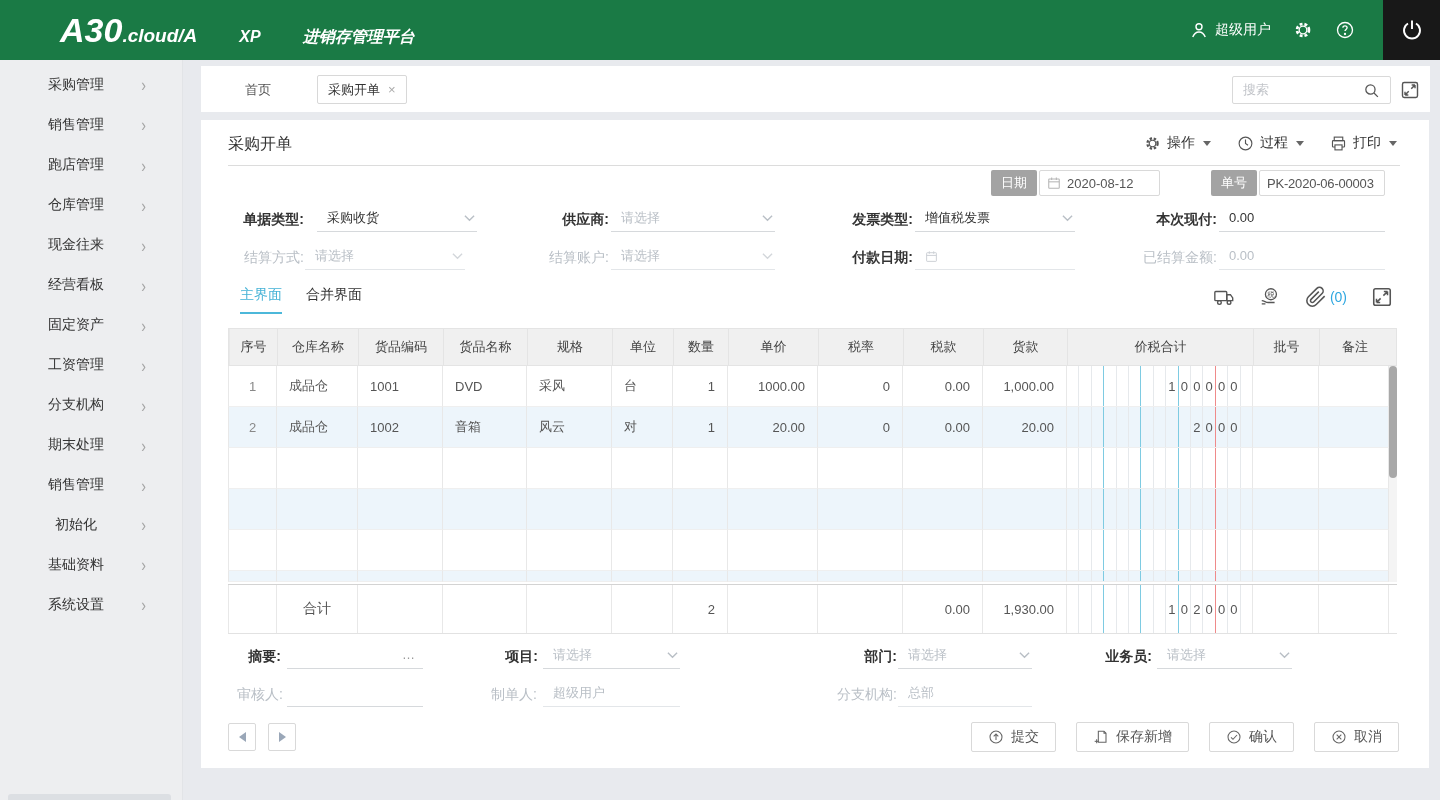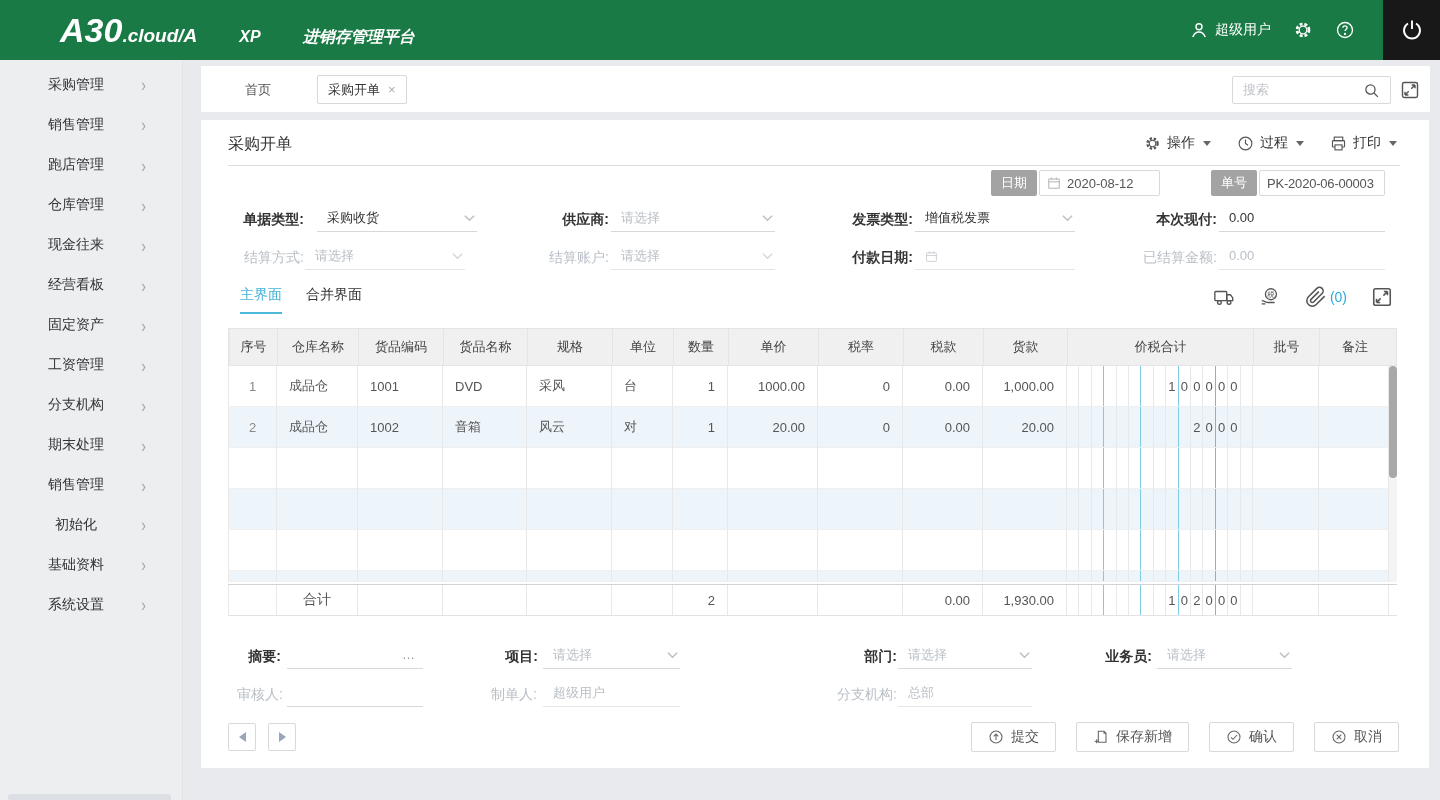--- a/index.html
+++ b/index.html
@@ -80,21 +80,21 @@
 .thead .tc { display:flex; align-items:center; justify-content:center; font-size:13px; color:#444; border-right:1px solid #e4e4e4; }
 .thead .tc:last-child { border-right:none; }
 .tbody-row { height:41px; background:#fff; }
 .tbody-row.blue { background:#edf5fb; }
 .tbody-row .tc { border-right:1px solid #e8e8e8; border-bottom:1px solid #efefef; font-size:13px; color:#555; display:flex; align-items:center; }
 .tbody-row .tc.c-center { justify-content:center; color:#888; }
 .tbody-row .tc.c-left { padding-left:12px; }
 .tbody-row .tc.c-right { justify-content:flex-end; padding-right:12px; }
 .tc.first { border-left:1px solid #e8e8e8; }
 .sliver { height:11px; overflow:hidden; }
-.tfoot-row { height:32px; background:#fff; border-top:1px solid #d3d3d3; border-bottom:1px solid #e2e2e2; }
+.tfoot-row { height:50px; background:#fff; border-top:1px solid #d3d3d3; border-bottom:1px solid #e2e2e2; }
 .tfoot-row .tc { border-right:1px solid #e8e8e8; font-size:14px; color:#555; display:flex; align-items:center; }
 .tfoot-row .tc.c-center { justify-content:center; }
 .tfoot-row .tc.c-right { justify-content:flex-end; padding-right:12px; font-size:13px; }
 
 .ledger { display:flex; height:100%; width:100%; }
 .lcell { flex:1; height:100%; border-right:1px solid #e6e9ec; font-size:13px; color:#555; display:flex; align-items:center; justify-content:center; }
 .lcell.lb { border-right-color:#7ecbe2; }
 .lcell.lr { border-right-color:#ef8a8a; }
 .lcell.ln { border-right:none; }
 

